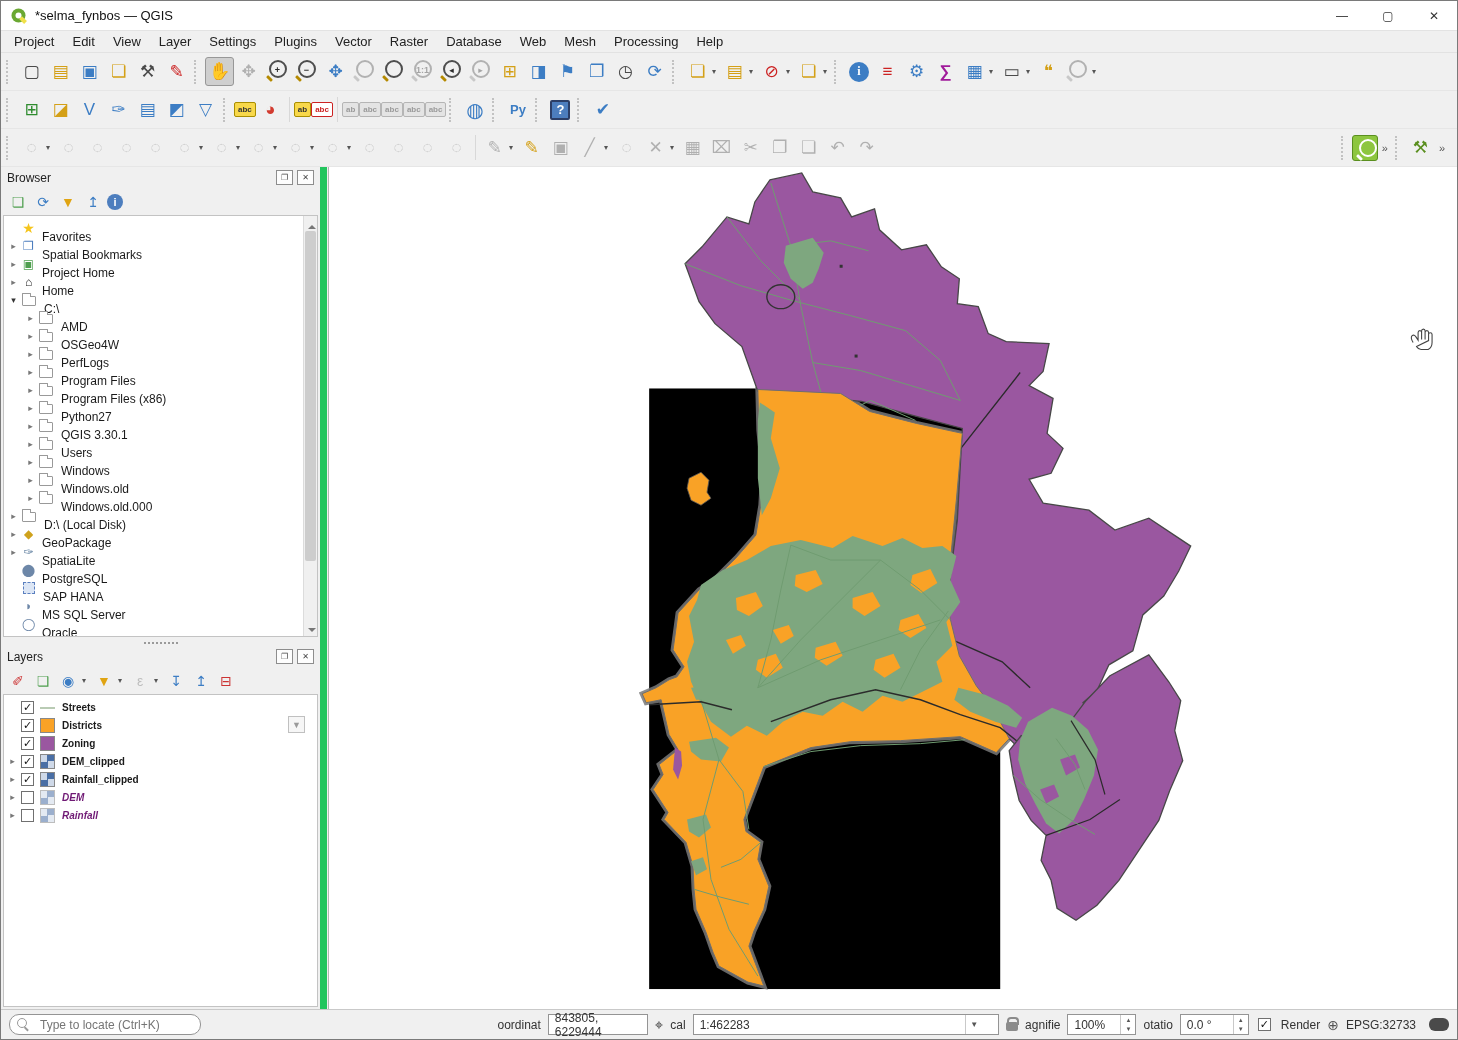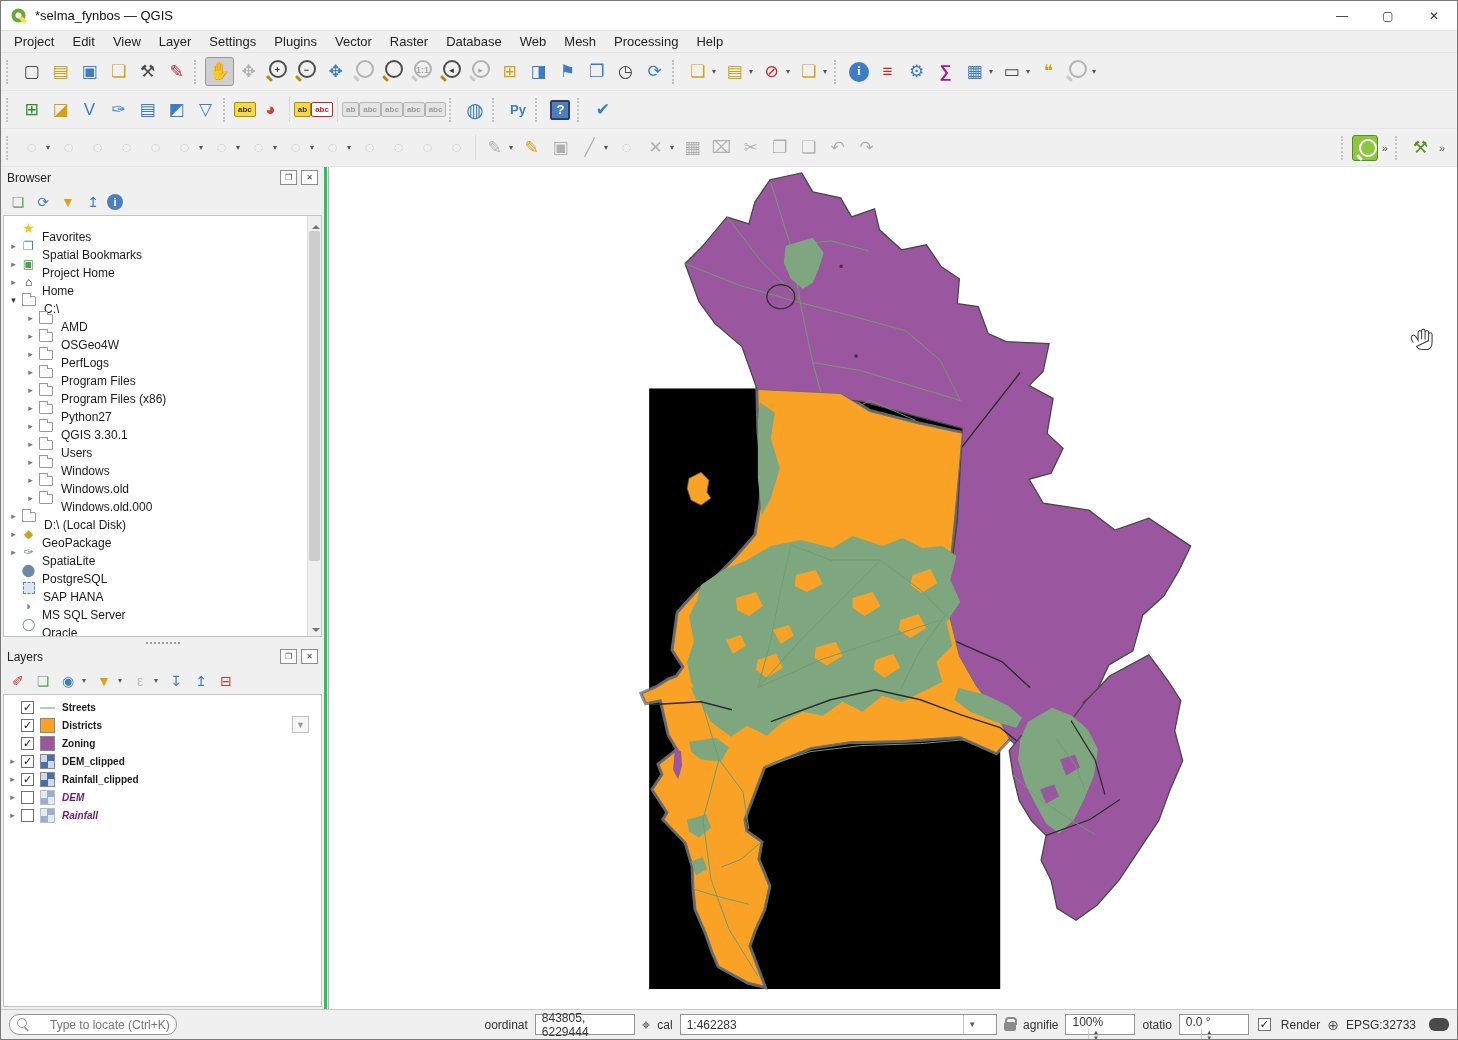--- a/index.html
+++ b/index.html
@@ -36,21 +36,21 @@
   .tb.mag::after { content:""; position:absolute; width:7px; height:3px; background:#b58a00; transform:rotate(45deg); left:3px; top:20px; border-radius:1px; }
   .tb.ri { background:#3c7dc4; color:#fff; width:20px; height:20px; border-radius:50%; font-size:12px; font-weight:bold; font-family:"Liberation Serif",serif; margin:0 4px; }
   .tb.help { background:#4d7ebe; color:#fff; width:20px; height:20px; border-radius:2px; font-size:13px; font-weight:bold; margin:0 4px; border:2px solid #2c3e66; }
   .tb.greenbox { background:#8dc63f; border:1px solid #5a8f1f; color:#fff; width:26px; height:26px; }
   .tb.greenbox::before { border-color:#fff; }
   .tb.greenbox::after { background:#fff; }
   .chev { font-size:11px; color:#555; margin:0 4px; }
   .rightgrp { margin-left:auto; display:flex; align-items:center; margin-right:8px; }
 
   
-  .leftcol { position:absolute; top:166px; left:0; width:326px; bottom:30px; background:#f0f0f0; border-right:3px solid #22c55e; display:flex; flex-direction:column; }
+  .leftcol { position:absolute; top:166px; left:0; width:326px; bottom:30px; background:#f0f0f0; border-right:7px solid #22c55e; display:flex; flex-direction:column; }
   .panel { display:flex; flex-direction:column; }
   .panel.browser { height:472px; }
   .panel.layers { flex:1; }
   .phead { height:21px; display:flex; align-items:center; padding:0 6px; font-size:12px; color:#222; }
   .pbtn { width:17px; height:15px; border:1px solid #8d8d8d; background:#fdfdfd; margin-left:4px; display:flex; align-items:center; justify-content:center; font-size:8px; color:#444; }
   .phead .sp { flex:1; }
   .ptool { height:27px; display:flex; align-items:center; gap:3px; padding:0 6px; }
   .pico { width:22px; height:22px; display:flex; align-items:center; justify-content:center; font-size:14px; color:#3c7dc4; }
   .pico.y { color:#e0a412; } .pico.g { color:#4f9f4f; } .pico.red { color:#cc3333; } .pico.dis { opacity:.4; filter:grayscale(1); }
   .tree { flex:1; background:#fff; border:1px solid #c3c3c3; margin:0 2px 2px 2px; overflow:hidden; position:relative; padding-top:3px; }
@@ -84,31 +84,31 @@
   .lname.cur { }
   .lname.off { color:#701a75; font-style:italic; }
   .lfilter { position:absolute; right:12px; top:0; width:17px; height:17px; border:1px solid #c0c0c0; background:#f6f6f6; color:#9a9a9a; font-size:9px; display:flex; align-items:center; justify-content:center; }
 
   
   .canvas { position:absolute; left:327px; top:166px; right:0; bottom:30px; background:#fff; border-left:1px solid #b5b5b5; }
   .canvas svg { display:block; width:100%; height:100%; }
 
   
   .status { position:absolute; left:0; right:0; bottom:0; height:30px; background:#f0f0f0; border-top:1px solid #c9c9c9; display:flex; align-items:center; padding:0 8px; gap:7px; font-size:12px; color:#333; }
-  .locate { width:168px; height:21px; border:1px solid #949494; border-radius:10px; background:#fff; display:flex; align-items:center; padding:0 7px; gap:20px; flex:none; }
+  .locate { width:192px; height:21px; border:1px solid #949494; border-radius:10px; background:#fff; display:flex; align-items:center; padding:0 7px; gap:10px; flex:none; }
   .locate input { border:none; outline:none; width:140px; font-size:12px; font-family:inherit; color:#444; background:transparent; }
   .mini-mag { position:relative; width:13px; height:13px; flex:none; }
   .mini-mag::before { content:""; position:absolute; width:8px; height:8px; border:1.5px solid #9a9a9a; border-radius:50%; top:0; left:0; }
   .mini-mag::after { content:""; position:absolute; width:5px; height:1.5px; background:#9a9a9a; transform:rotate(45deg); left:7px; top:10px; }
   .sbox { height:21px; border:1px solid #949494; background:#fff; display:flex; align-items:center; padding:0 6px; }
   .coordbox { width:100px; justify-content:center; }
   .scalebox { flex:1; max-width:505px; padding-right:16px; }
   .scalebox .val { flex:1; }
   .ddbtn { width:17px; height:19px; border-left:1px solid #c9c9c9; display:flex; align-items:center; justify-content:center; font-size:8px; color:#555; }
-  .spin { padding-right:16px;flex-direction:column; }
+  .spin { padding-right:0; }
   .spin .val { width:46px; }
   .spin .arrows { width:15px; height:19px; border-left:1px solid #c9c9c9; display:flex; flex-direction:column; }
   .spin .arrows span { flex:1; font-size:6px; display:flex; align-items:center; justify-content:center; color:#555; }
   .slabel { color:#333; }
   .lock { width:12px; height:9px; background:#8b8b8b; border-radius:2px; position:relative; margin-top:4px; flex:none; }
   .lock::before { content:""; position:absolute; top:-5px; left:1px; width:8px; height:6px; border:2px solid #8b8b8b; border-bottom:none; border-radius:4px 4px 0 0; }
   .globe { font-size:14px; color:#555; }
   .bub { width:20px; height:13px; background:#4a4a4a; border-radius:6px; position:relative; margin-left:6px; }
   .bub::after { content:""; position:absolute; left:3px; bottom:-4px; border:4px solid transparent; border-top-color:#4a4a4a; }
   .rchk { display:flex; align-items:center; gap:4px; }

